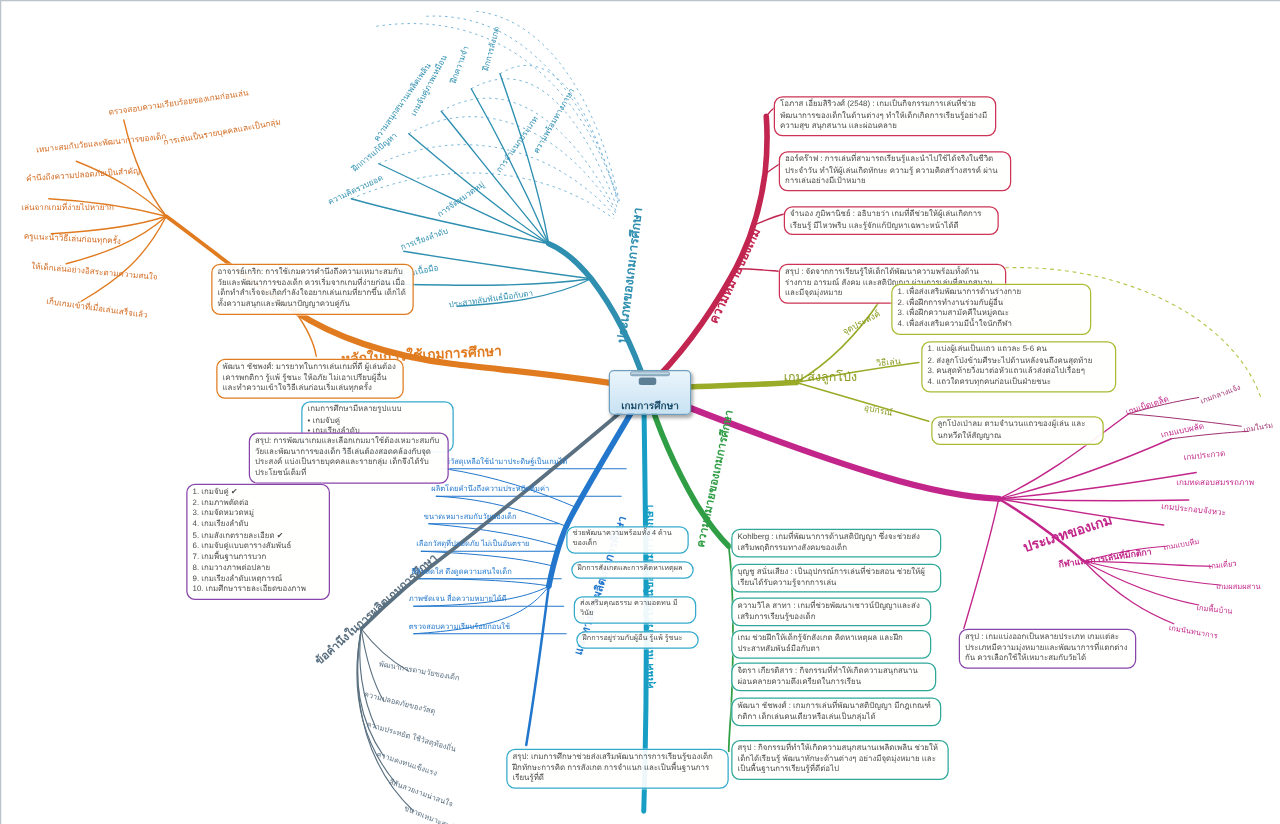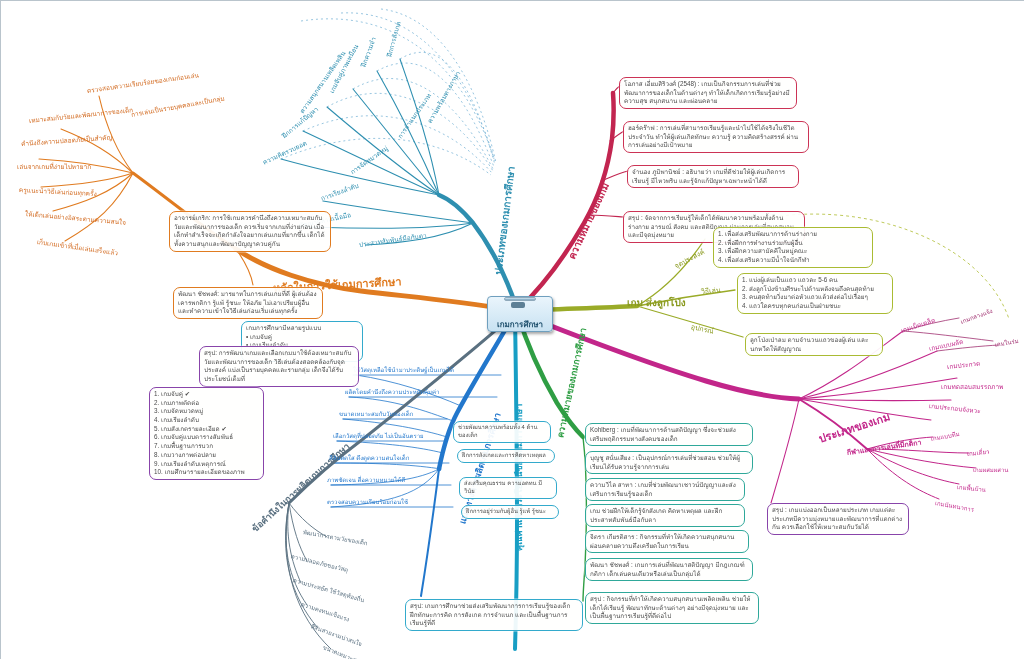--- a/index.html
+++ b/index.html
@@ -171,21 +171,21 @@
       <div class="lbl" style="left: 388px; top: 52px; color: rgb(46, 143, 176); font-size: 6.5px; transform: rotate(-75deg);">ฝึกการสังเกต</div>
       <div class="lbl" style="left: 282px; top: 132px; color: rgb(46, 143, 176); font-size: 6.5px; transform: rotate(-40deg);">ฝึกการแก้ปัญหา</div>
       <div class="lbl" style="left: 262px; top: 158px; color: rgb(46, 143, 176); font-size: 6.5px; transform: rotate(-25deg);">ความคิดรวบยอด</div>
       <div class="lbl" style="left: 398px; top: 133px; color: rgb(46, 143, 176); font-size: 6.5px; transform: rotate(-55deg);">การจำแนกประเภท</div>
       <div class="lbl" style="left: 428px; top: 118px; color: rgb(46, 143, 176); font-size: 6.5px; transform: rotate(-60deg);">ความพร้อมทางภาษา</div>
       <div class="lbl" style="left: 350px; top: 168px; color: rgb(46, 143, 176); font-size: 6.5px; transform: rotate(-35deg);">การจัดหมวดหมู่</div>
       <div class="lbl" style="left: 320px; top: 194px; color: rgb(46, 143, 176); font-size: 6.5px; transform: rotate(-20deg);">การเรียงลำดับ</div>
       <div class="lbl" style="left: 298px; top: 221px; color: rgb(46, 143, 176); font-size: 6.5px; transform: rotate(-12deg);">พัฒนากล้ามเนื้อมือ</div>
       <div class="lbl" style="left: 358px; top: 240px; color: rgb(46, 143, 176); font-size: 6.5px; transform: rotate(-8deg);">ประสาทสัมพันธ์มือกับตา</div>
       <div class="lbl" style="left: 570px; top: 252px; color: rgb(194, 37, 80); font-size: 10px; font-weight: bold; transform: rotate(-65deg);">ความหมายของเกม</div>
-      <div class="lbl" style="left: 626px; top: 296px; color: rgb(138, 154, 32); font-size: 10px; font-weight: bold;">เกม ส่งลูกโป่ง</div>
+      <div class="lbl" style="left: 626px; top: 296px; color: rgb(138, 154, 32); font-size: 10px; font-weight: normal;">เกม ส่งลูกโป่ง</div>
       <div class="lbl" style="left: 674px; top: 262px; color: rgb(138, 154, 32); font-size: 7px; transform: rotate(-28deg);">จุดประสงค์</div>
       <div class="lbl" style="left: 700px; top: 287px; color: rgb(138, 154, 32); font-size: 7px; transform: rotate(-5deg);">วิธีเล่น</div>
       <div class="lbl" style="left: 690px; top: 322px; color: rgb(138, 154, 32); font-size: 7px; transform: rotate(12deg);">อุปกรณ์</div>
       <div class="lbl" style="left: 818px; top: 432px; color: rgb(194, 38, 138); font-size: 11px; font-weight: bold; transform: rotate(-18deg);">ประเภทของเกม</div>
       <div class="lbl" style="left: 900px; top: 326px; color: rgb(194, 38, 138); font-size: 6.5px; transform: rotate(-18deg);">เกมเบ็ดเตล็ด</div>
       <div class="lbl" style="left: 928px; top: 344px; color: rgb(194, 38, 138); font-size: 6.5px; transform: rotate(-12deg);">เกมแบบผลัด</div>
       <div class="lbl" style="left: 946px; top: 362px; color: rgb(194, 38, 138); font-size: 6.5px; transform: rotate(-6deg);">เกมประกวด</div>
       <div class="lbl" style="left: 940px; top: 382px; color: rgb(194, 38, 138); font-size: 6.5px;">เกมทดสอบสมรรถภาพ</div>
       <div class="lbl" style="left: 928px; top: 401px; color: rgb(194, 38, 138); font-size: 6.5px; transform: rotate(6deg);">เกมประกอบจังหวะ</div>
       <div class="lbl" style="left: 960px; top: 318px; color: rgb(160, 48, 112); font-size: 6px; transform: rotate(-20deg);">เกมกลางแจ้ง</div>

